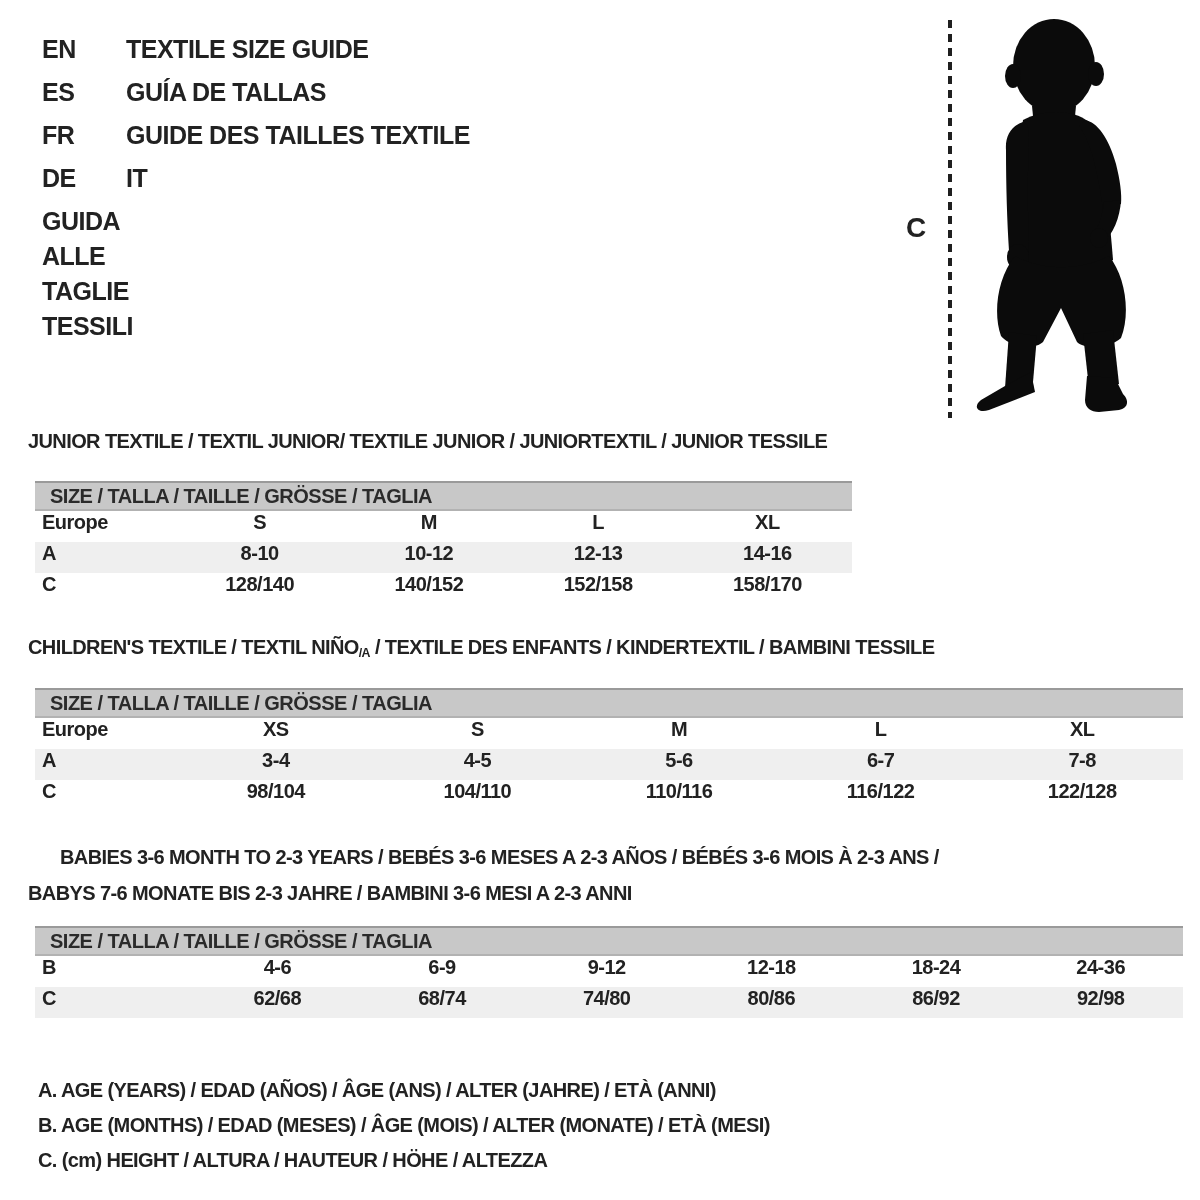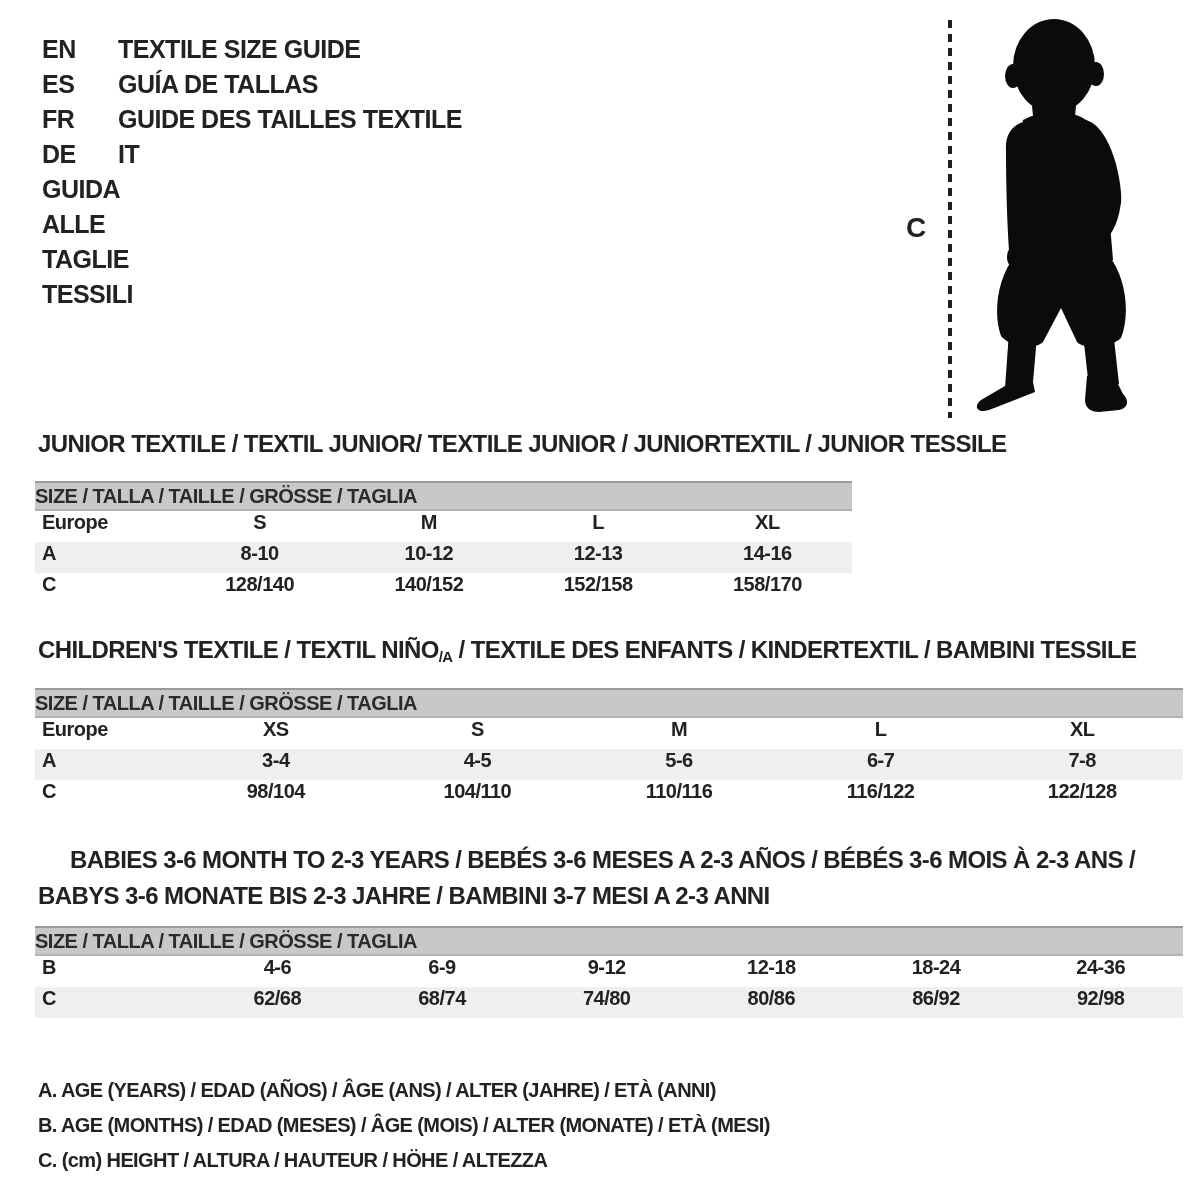--- a/index.html
+++ b/index.html
@@ -2,37 +2,37 @@
 <html><head>
 <meta charset="utf-8">
 <style>
   html,body{margin:0;padding:0;background:#ffffff;}
   .page{
     position:relative;width:1200px;height:1200px;background:#ffffff;overflow:hidden;
     font-family:"Liberation Sans","DejaVu Sans",sans-serif;
     font-weight:bold;color:#222222;letter-spacing:-0.5px;
   }
   
-  .langs{position:absolute;left:42px;top:32px;display:grid;grid-template-columns:76px auto;font-size:25px;line-height:35px;}
+  .langs{position:absolute;left:42px;top:32px;display:grid;grid-template-columns:76px auto;font-size:25px;line-height:35px;gap:8px;}
   
   .dashline{
     position:absolute;left:948px;top:20px;width:4px;height:398px;
     background-image:repeating-linear-gradient(to bottom,#1f1f1f 0px,#1f1f1f 8px,transparent 8px,transparent 14px);
   }
   .c-label{position:absolute;left:906px;top:212px;font-size:28px;}
   .toddler{position:absolute;left:972px;top:14px;}
   
-  .sec-title{position:absolute;left:38px;font-size:24px;letter-spacing:-0.6px;white-space:nowrap;}
+  .sec-title{position:absolute;left:28px;font-size:20px;letter-spacing:-0.6px;white-space:nowrap;}
   .sub{font-size:0.62em;vertical-align:-0.25em;}
   
   .tbl{position:absolute;left:35px;}
   .bar{
     box-sizing:border-box;height:30px;background:#c8c8c8;
     border-top:2px solid #9a9a9a;border-bottom:2px solid #b2b2b2;
-    display:flex;align-items:center;padding-left:0;font-size:20px;color:#2a2a2a;
+    display:flex;align-items:center;padding-left:15px;font-size:20px;color:#2a2a2a;
   }
   .srow{display:flex;height:31px;align-items:flex-start;font-size:20px;}
   .srow.shade{background:#efefef;}
   .c0{width:140px;padding-left:7px;box-sizing:border-box;text-align:left;}
   .tbl.babies .c0{width:160px;}
   .c{flex:1;text-align:center;}
   
   .legend{position:absolute;left:38px;top:1073px;font-size:20px;line-height:35px;letter-spacing:-0.6px;}
 </style>
 </head>
@@ -123,21 +123,21 @@
       <div class="c0">C</div>
       <div class="c">98/104</div>
       <div class="c">104/110</div>
       <div class="c">110/116</div>
       <div class="c">116/122</div>
       <div class="c">122/128</div>
     </div>
   </div>
 
   <div class="sec-title" style="top:846px;margin-left:32px;">BABIES 3-6 MONTH TO 2-3 YEARS / BEBÉS 3-6 MESES A 2-3 AÑOS / BÉBÉS 3-6 MOIS À 2-3 ANS /</div>
-  <div class="sec-title" style="top:882px;">BABYS 3-6 MONATE BIS 2-3 JAHRE / BAMBINI 3-7 MESI A 2-3 ANNI</div>
+  <div class="sec-title" style="top:882px;">BABYS 7-6 MONATE BIS 2-3 JAHRE / BAMBINI 3-6 MESI A 2-3 ANNI</div>
   <div class="tbl babies" style="top:926px;width:1148px;">
     <div class="bar">SIZE / TALLA / TAILLE / GRÖSSE / TAGLIA</div>
     <div class="srow">
       <div class="c0">B</div>
       <div class="c">4-6</div>
       <div class="c">6-9</div>
       <div class="c">9-12</div>
       <div class="c">12-18</div>
       <div class="c">18-24</div>
       <div class="c">24-36</div>

